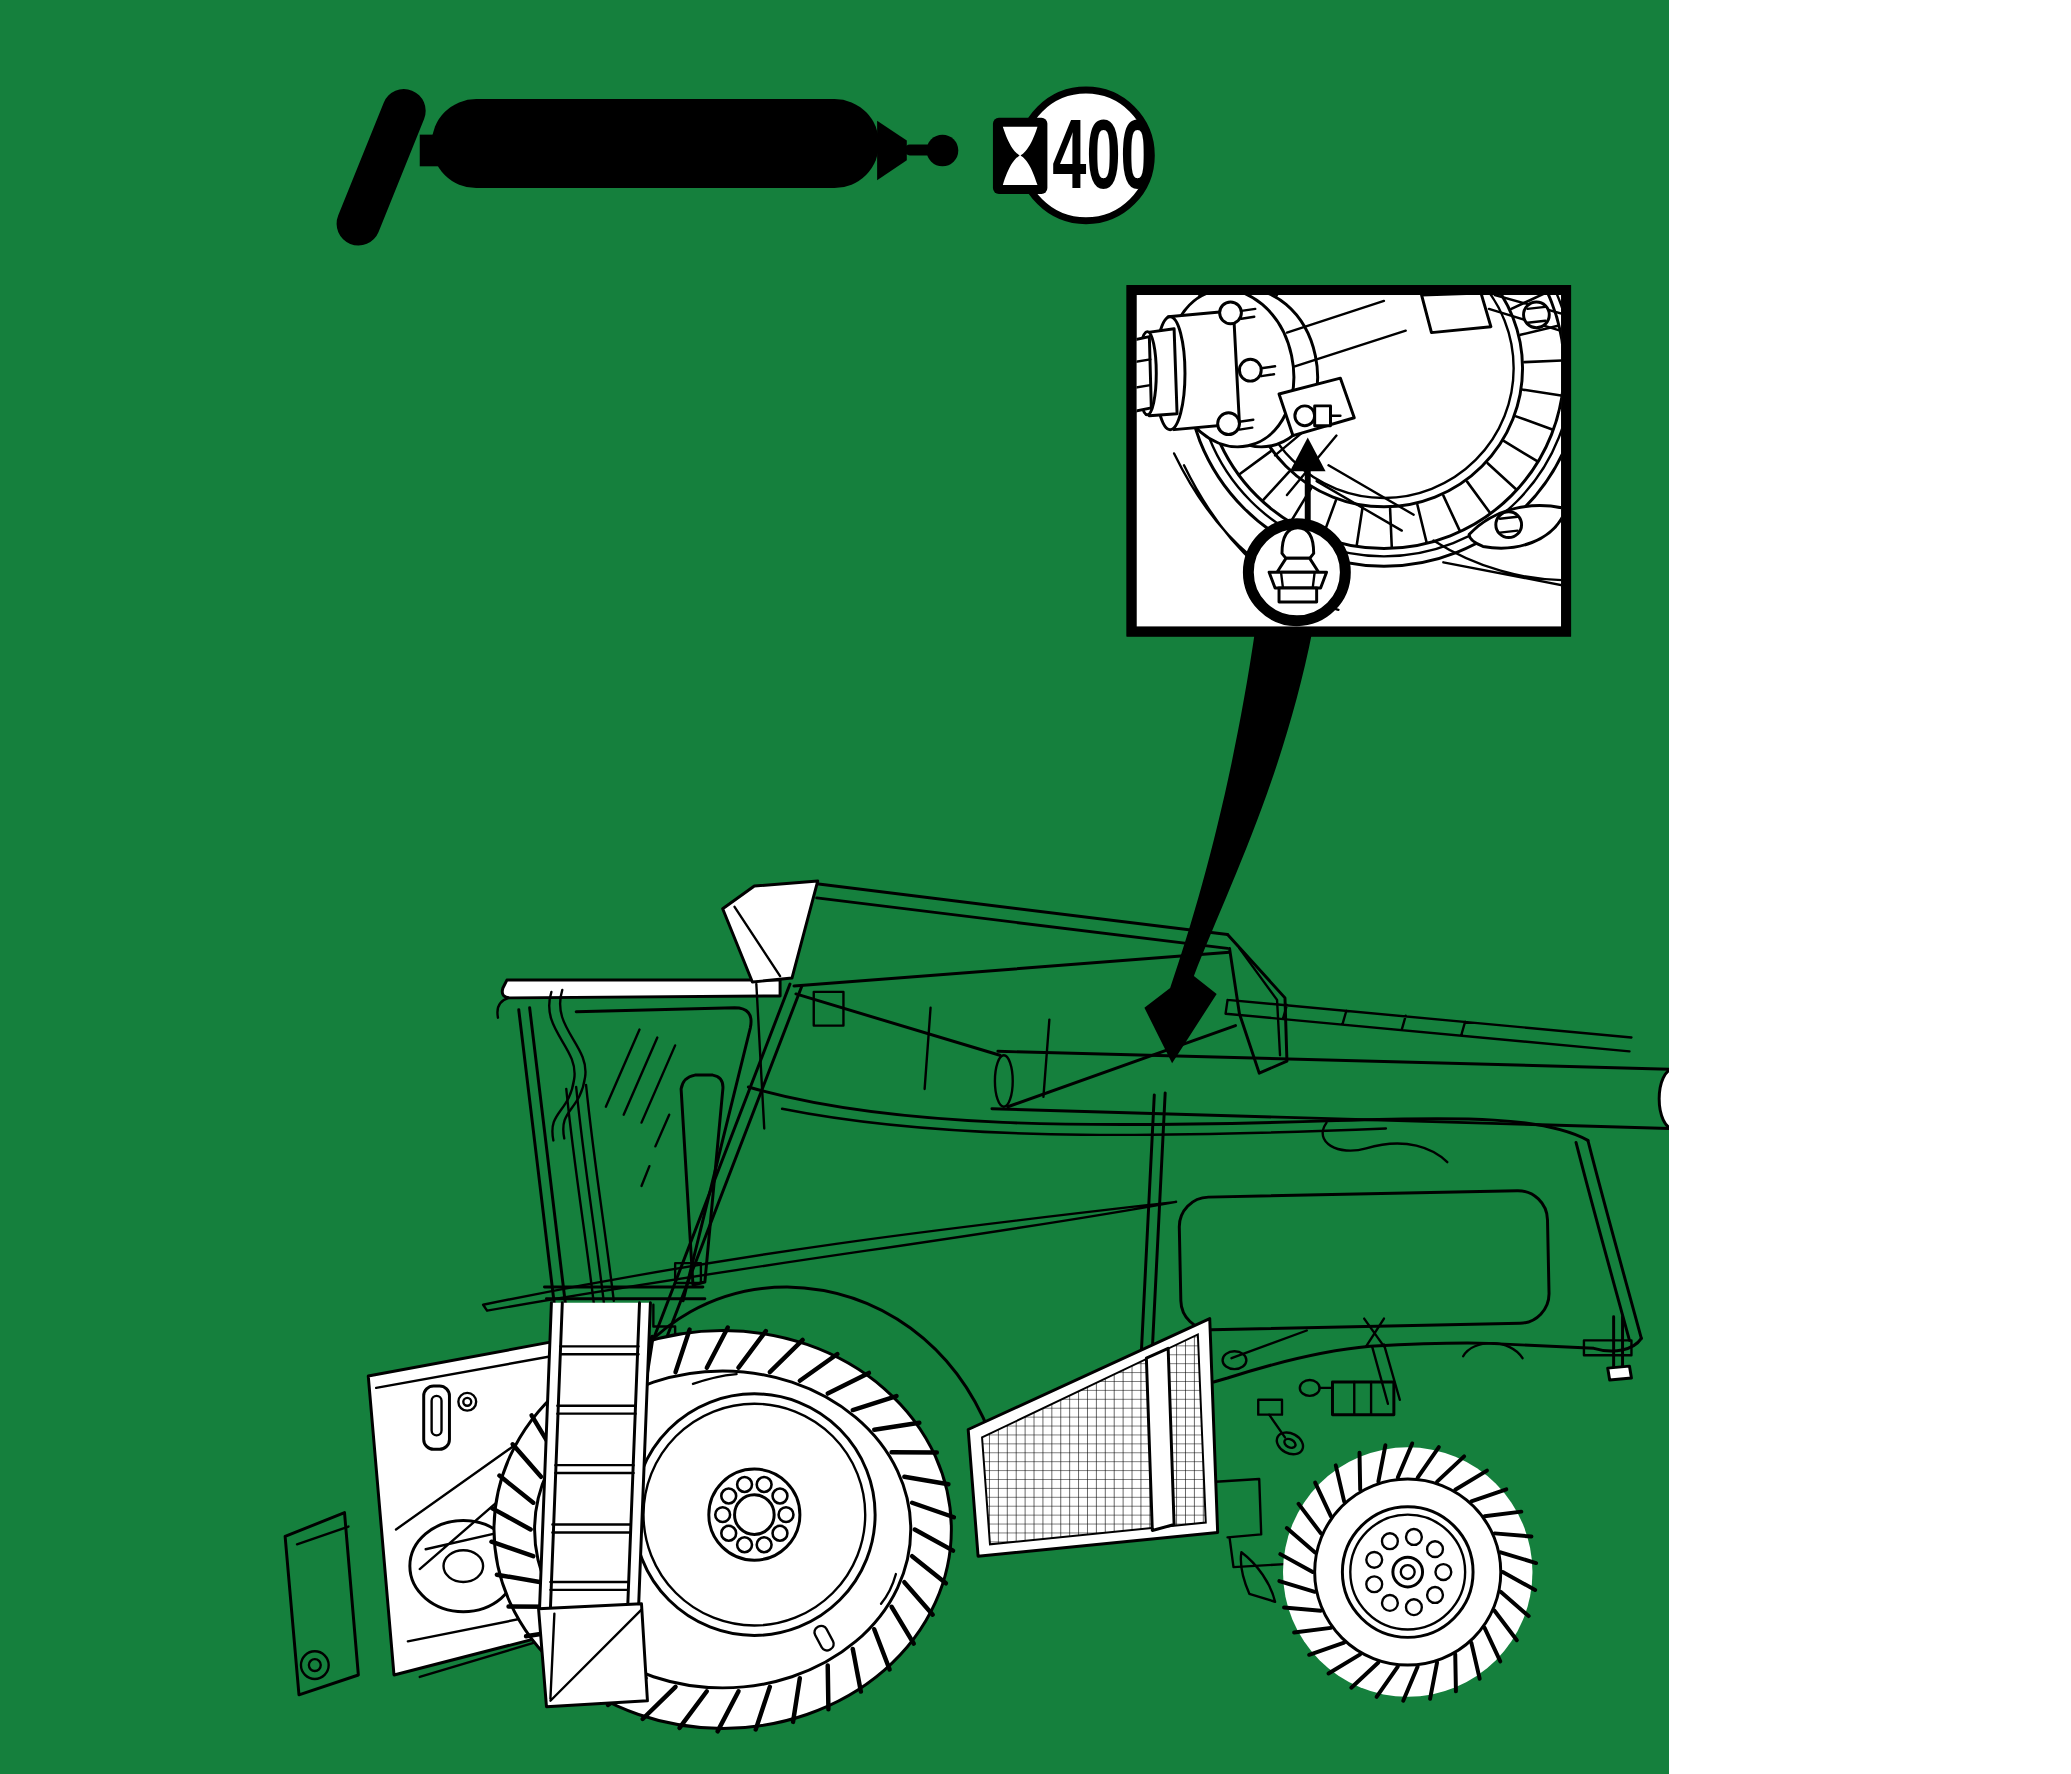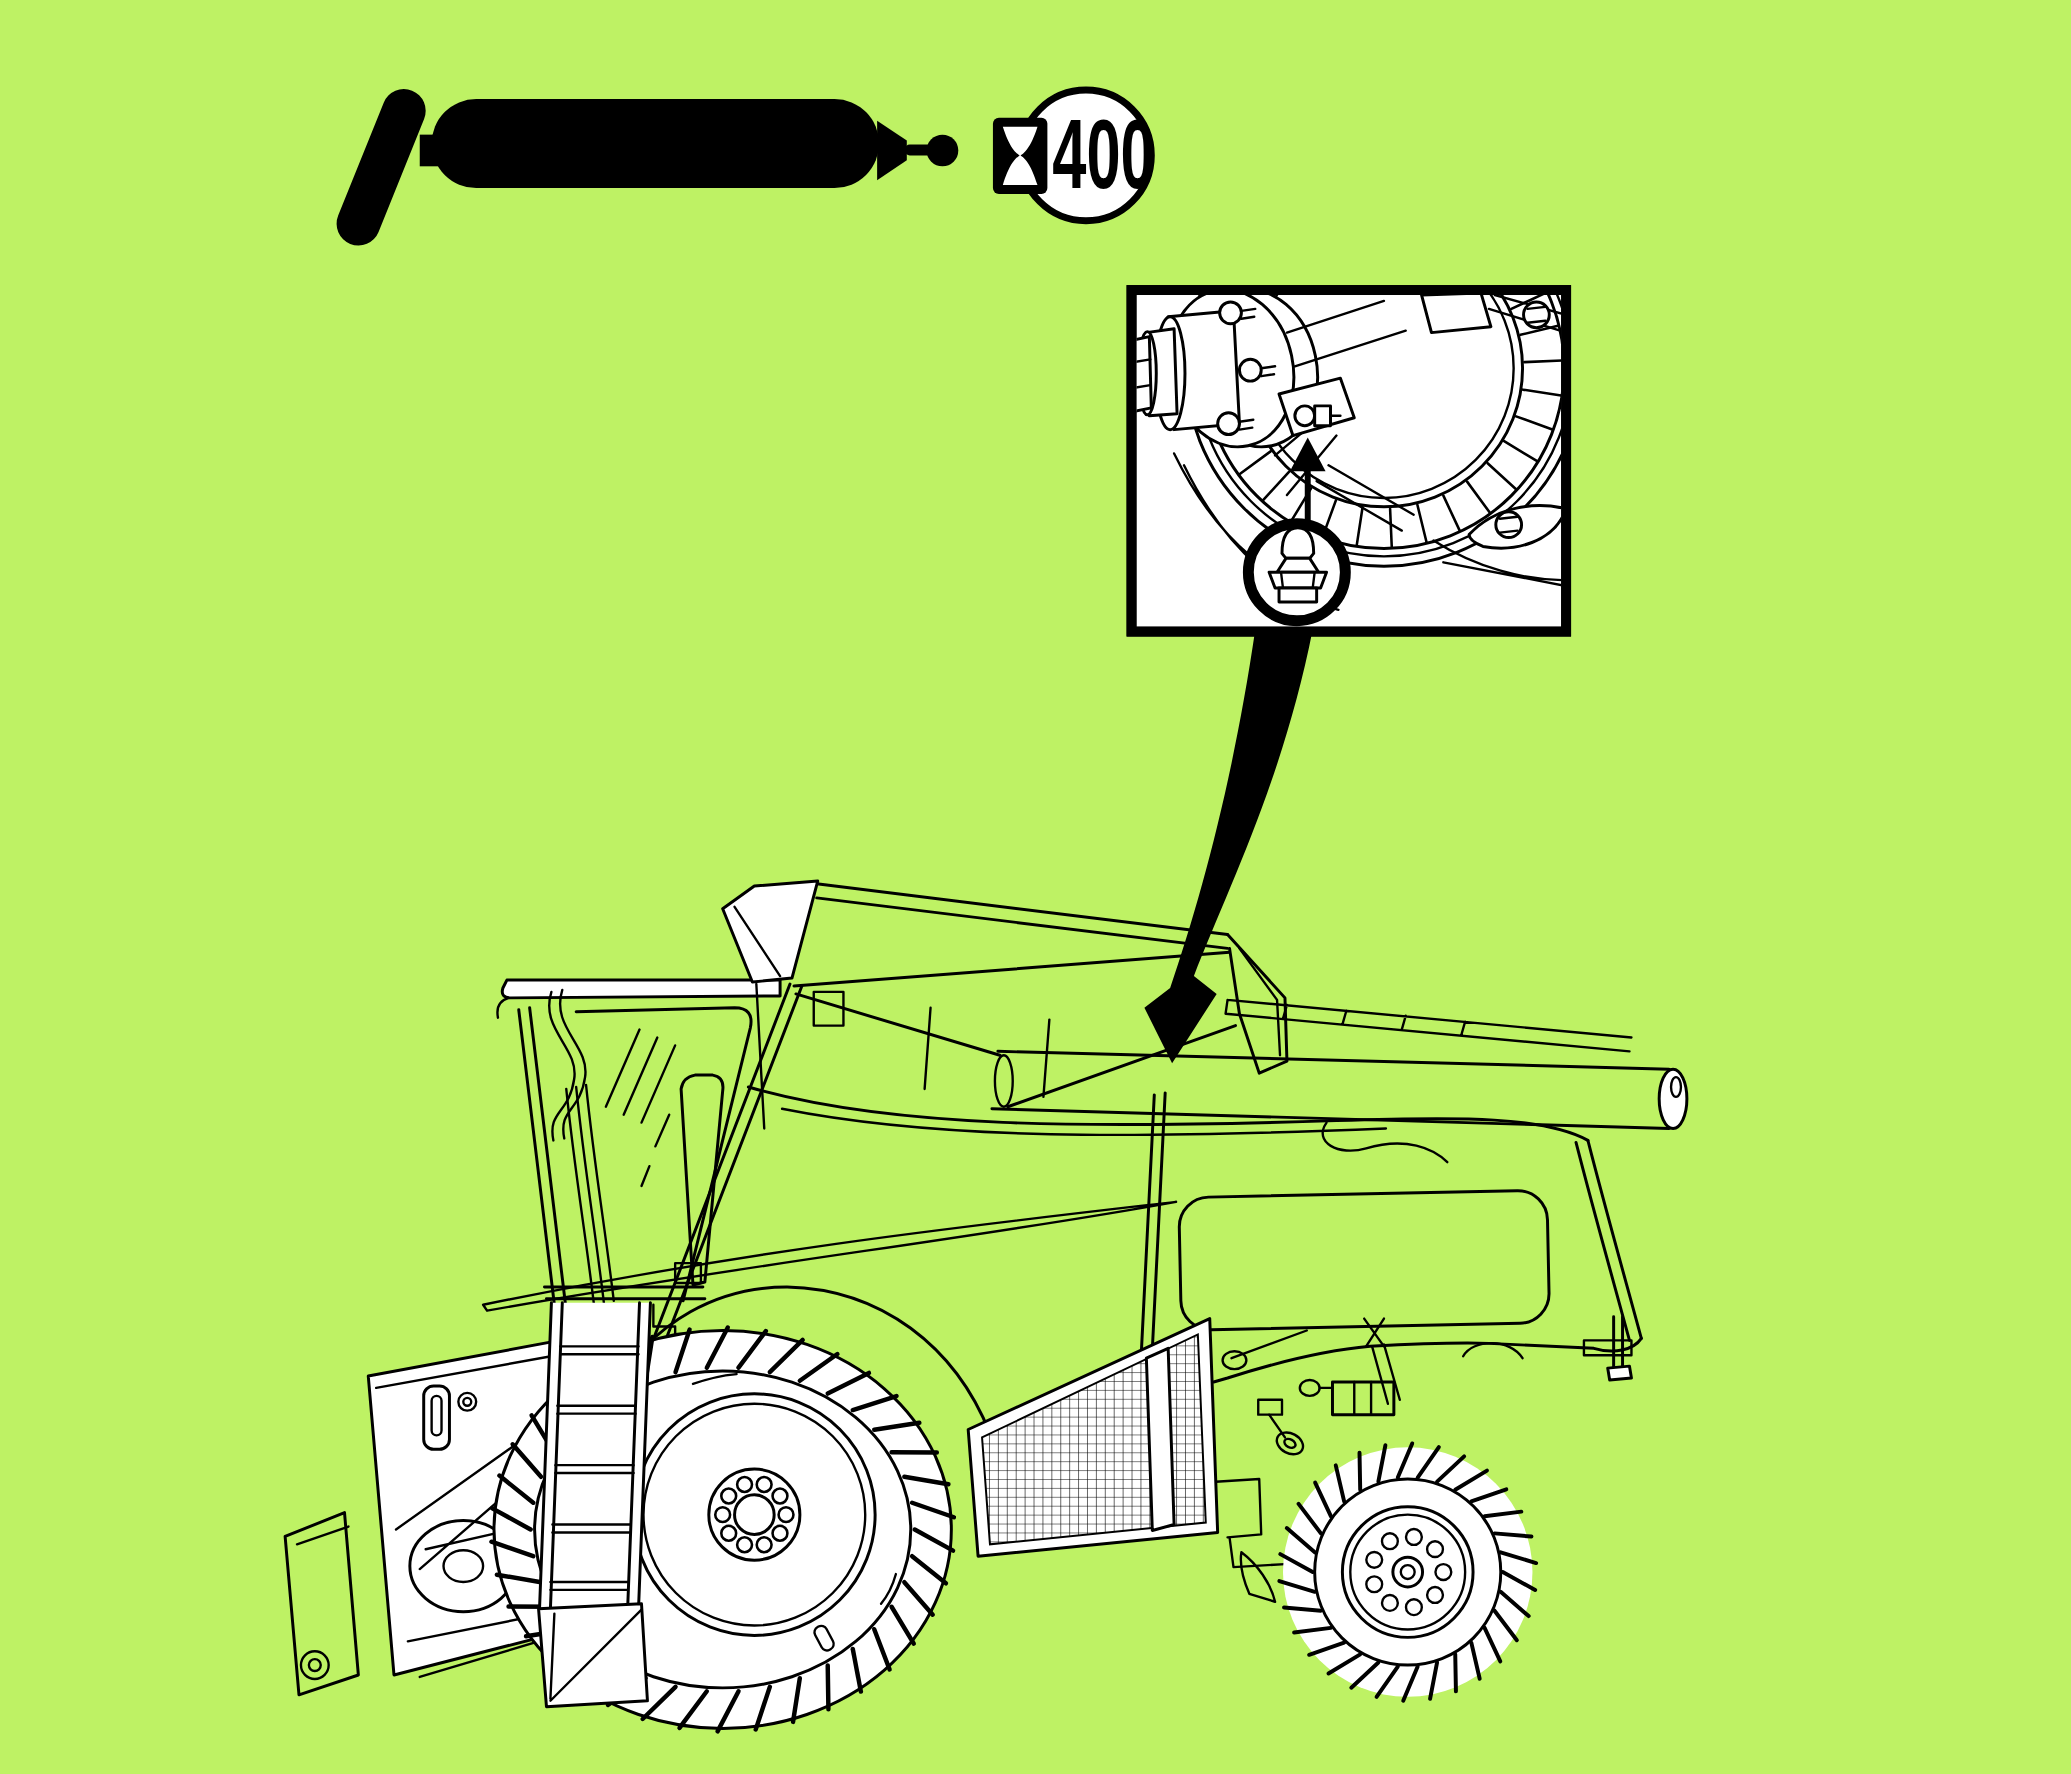--- a/index.html
+++ b/index.html
@@ -1,16 +1,16 @@
 <!DOCTYPE html>
 <html><head>
 <meta charset="utf-8">
 <style>
   html,body{margin:0;padding:0;background:#fff;}
-  .page{position:relative;width:2071px;height:1774px;background:#bef264;overflow:hidden;
+  .page{position:relative;width:1669px;height:1774px;background:#15803d;overflow:hidden;
         font-family:"Liberation Sans", sans-serif;}
   svg{display:block;width:2071px;height:1774px;}
   .ink{stroke:#000;fill:none;stroke-width:3;stroke-linecap:round;stroke-linejoin:round;}
   .ink2{stroke:#000;fill:none;stroke-width:2.4;stroke-linecap:round;stroke-linejoin:round;}
   .wfill{fill:#fff;stroke:#000;stroke-width:3;stroke-linejoin:round;}
   .solid{fill:#000;stroke:none;}
   .badge-num{font-family:"Liberation Sans", sans-serif;font-weight:700;font-size:100px;fill:#000;}
 </style>
 </head>
 <body>

